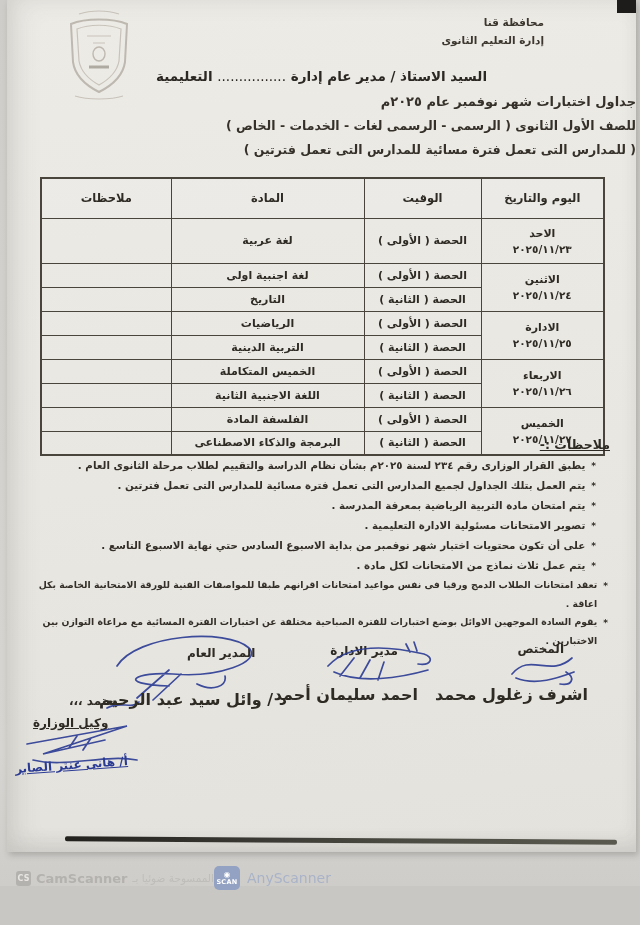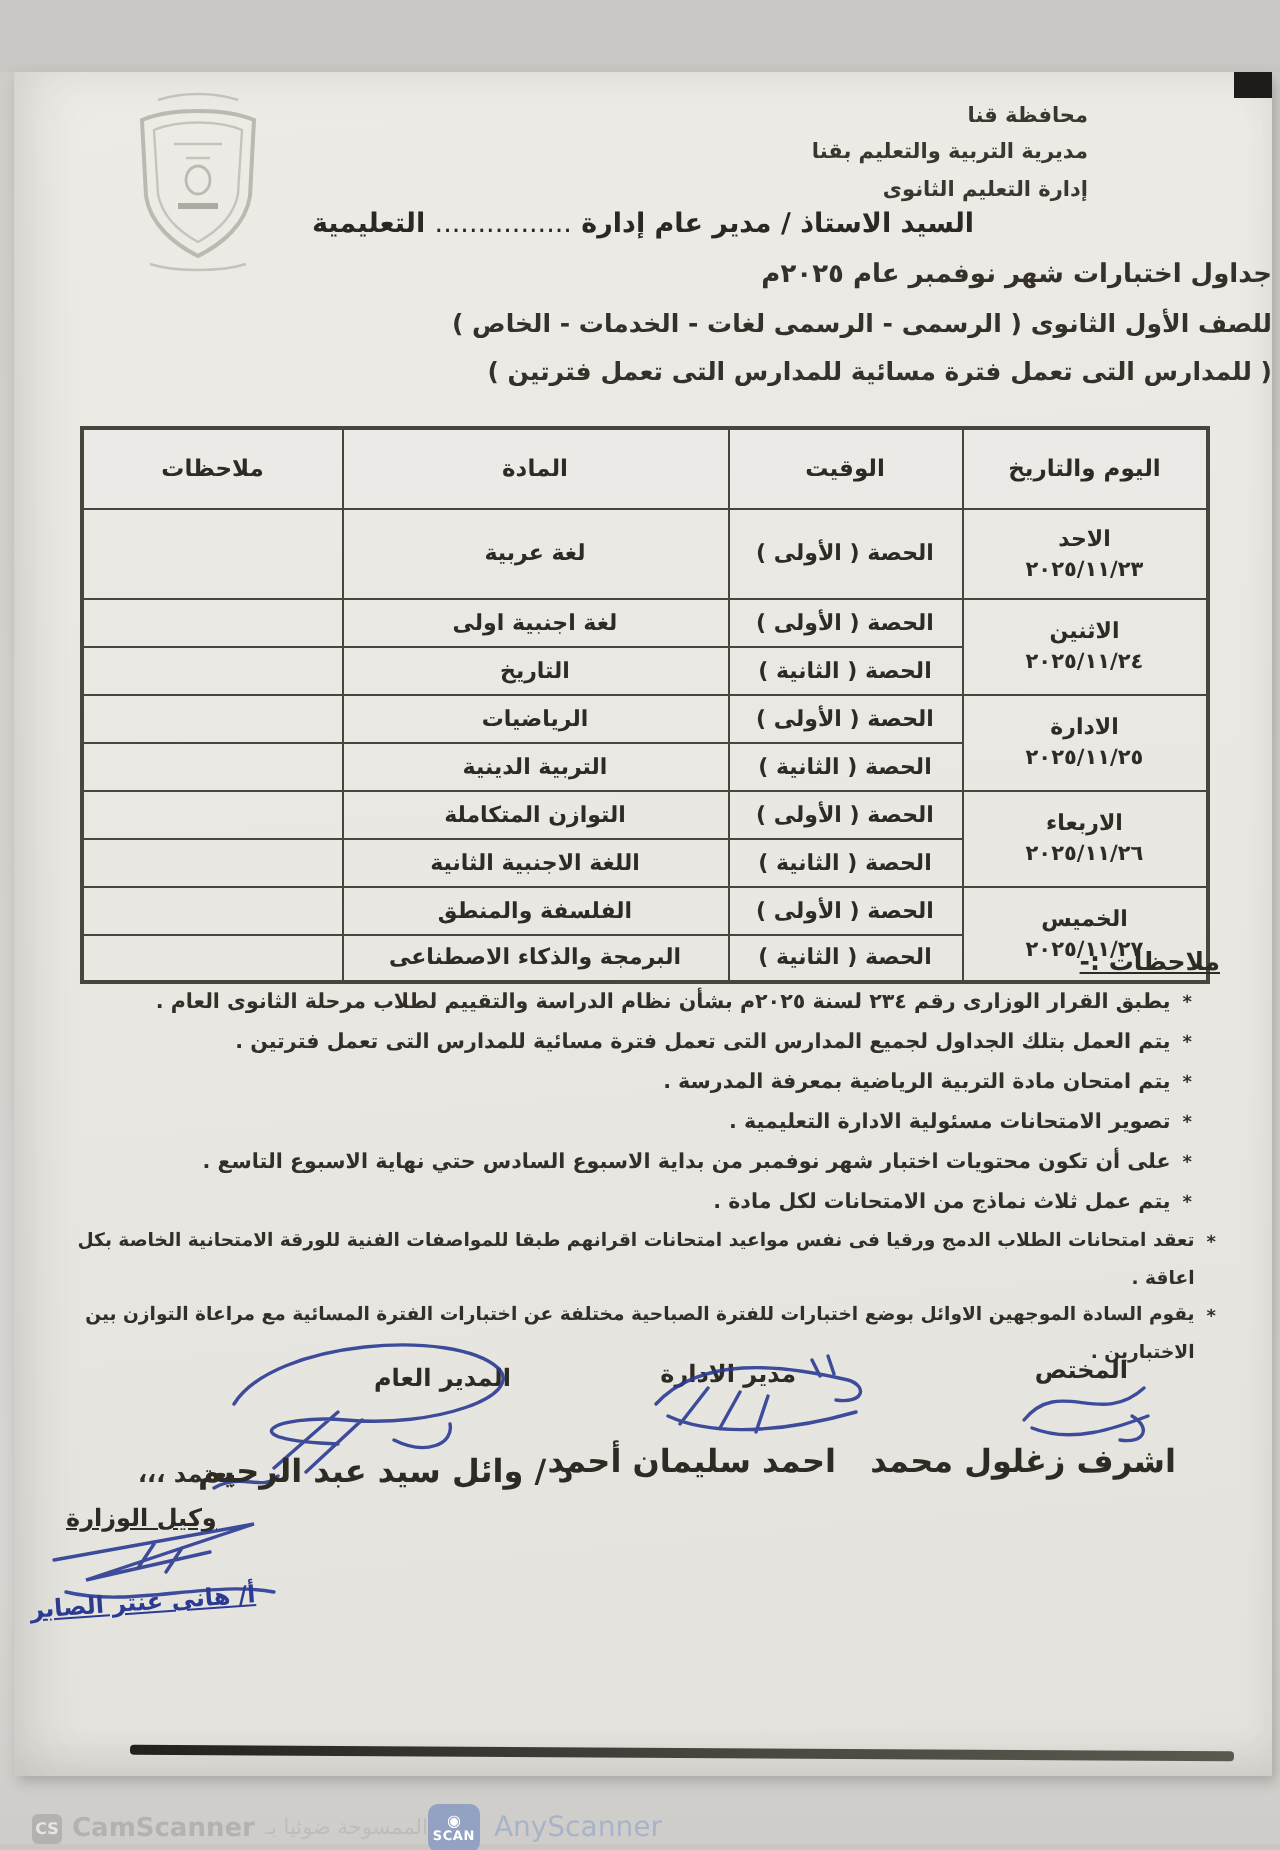--- a/index.html
+++ b/index.html
@@ -6,21 +6,20 @@
   html, body { width: 640px; height: 925px; }
   body {
     font-family: "DejaVu Sans", sans-serif;
     background: #c9c7c3;
     overflow: hidden;
     color: #302c26;
   }
   .page {
     position: relative; width: 640px; height: 886px;
     background: linear-gradient(180deg, #cfcdc9 0%, #d7d5d1 85%, #cfcdca 100%);
-    margin-top: 36px;
   }
   .paper {
     position: absolute; left: 7px; top: 0; width: 629px; height: 852px;
     background: linear-gradient(175deg, #edebe6 0%, #e9e7e2 55%, #e4e2dd 100%);
     box-shadow: inset 12px 0 24px rgba(70,65,58,.10), inset 0 -10px 18px rgba(70,65,58,.08), 2px 3px 6px rgba(60,58,52,.25);
   }
   .corner-mark { position: absolute; right: 0; top: 0; width: 19px; height: 13px; background: #1d1c1a; }
 
   .emblem { position: absolute; left: 50px; top: 10px; opacity: .65; }
 
@@ -106,21 +105,20 @@
       <path d="M20 19 C32 14 52 14 64 19 L62 51 C60 62 51 70 42 75 C33 70 24 62 22 51 Z" fill="none" stroke="#b5aea4" stroke-width="1.2"></path>
       <ellipse cx="42" cy="44" rx="6" ry="7" fill="none" stroke="#a59e94" stroke-width="1.4"></ellipse>
       <path d="M32 57 h20" stroke="#8f887e" stroke-width="3"></path>
       <path d="M30 26 h24 M36 33 h12" stroke="#b5aea4" stroke-width="1.2"></path>
       <path d="M18 86 C30 90 54 90 66 86" fill="none" stroke="#b5aea4" stroke-width="1.2"></path>
       <path d="M22 4 C34 0 50 0 62 4" fill="none" stroke="#b5aea4" stroke-width="1.2"></path>
     </svg>
 
     <div class="letterhead">
       <div class="lh1">محافظة قنا</div>
-      <div>مديرية التربية والتعليم بقنا</div>
       <div>إدارة التعليم الثانوى</div>
     </div>
 
     <div class="addressee">
       <span>السيد الاستاذ / مدير عام إدارة</span>
       <span class="dots">................</span>
       <span>التعليمية</span>
     </div>
 
     <div class="titles">
@@ -184,36 +182,36 @@
           <td>التربية الدينية</td>
           <td></td>
         </tr>
 
         <tr>
           <td rowspan="2">
             <div class="day-name">الاربعاء</div>
             <div class="day-date">٢٠٢٥/١١/٢٦</div>
           </td>
           <td>الحصة ( الأولى )</td>
-          <td>التوازن المتكاملة</td>
+          <td>الخميس المتكاملة</td>
           <td></td>
         </tr>
         <tr>
           <td>الحصة ( الثانية )</td>
           <td>اللغة الاجنبية الثانية</td>
           <td></td>
         </tr>
 
         <tr>
           <td rowspan="2">
             <div class="day-name">الخميس</div>
             <div class="day-date">٢٠٢٥/١١/٢٧</div>
           </td>
           <td>الحصة ( الأولى )</td>
-          <td>الفلسفة والمنطق</td>
+          <td>الفلسفة المادة</td>
           <td></td>
         </tr>
         <tr>
           <td>الحصة ( الثانية )</td>
           <td>البرمجة والذكاء الاصطناعى</td>
           <td></td>
         </tr>
       </tbody>
     </table>
 

